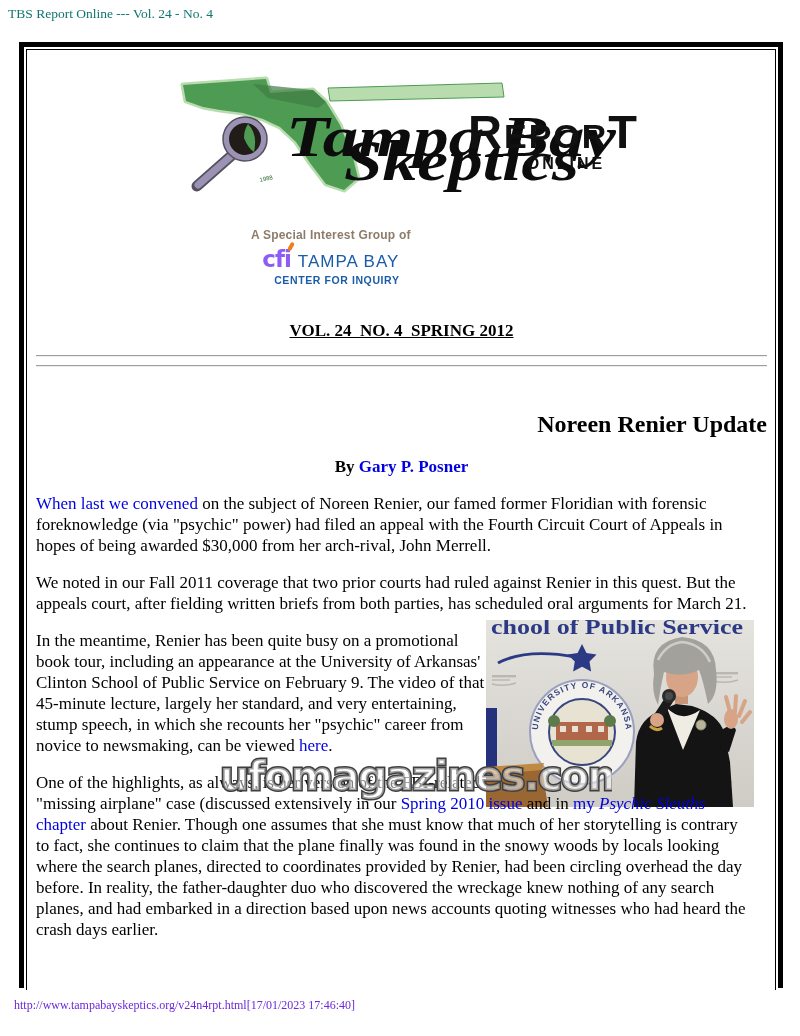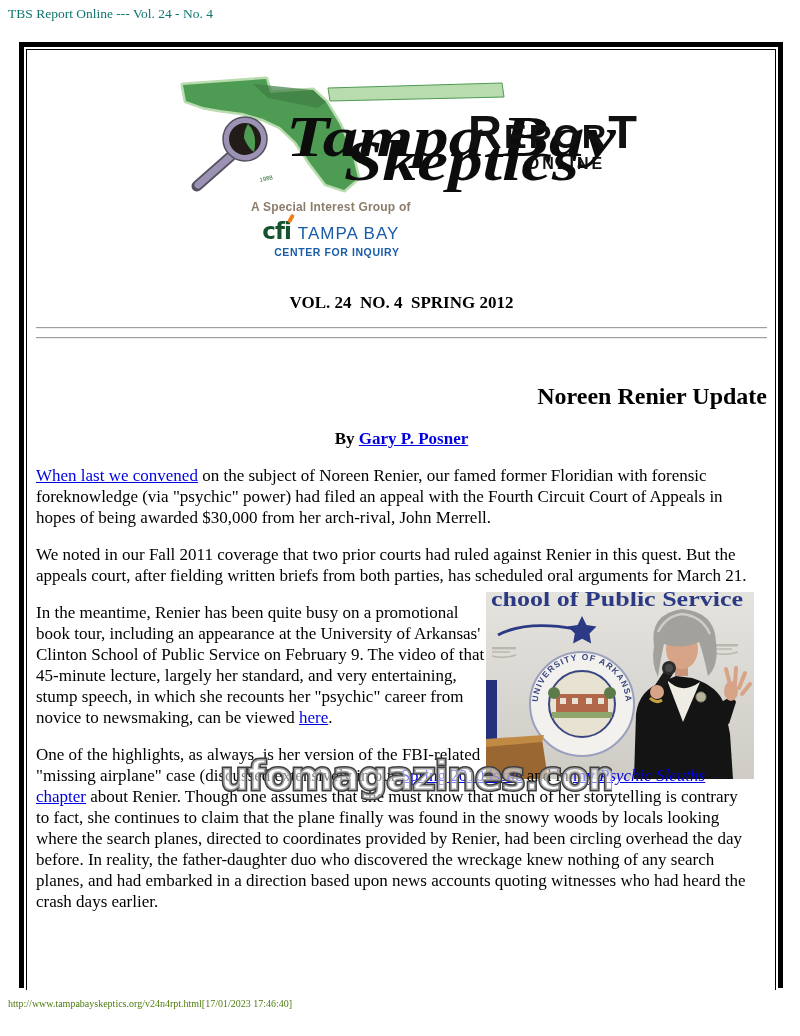--- a/index.html
+++ b/index.html
@@ -5,53 +5,53 @@
   html,body{margin:0;padding:0;}
   body{
     width:800px;height:1036px;position:relative;background:#ffffff;
     font-family:"Liberation Serif","DejaVu Serif",serif;color:#000;
     overflow:hidden;
   }
   .print-header{
     position:absolute;left:8px;top:6px;font-size:13.5px;color:#0f766e;
   }
   .print-footer{
-    position:absolute;left:8px;top:998px;font-size:10px;color:#4d7c0f;
+    position:absolute;left:14px;top:998px;font-size:12px;color:#6d28d9;
   }
   
   .frame-outer{
     position:absolute;left:19px;top:42px;width:764px;height:946px;
     box-sizing:border-box;
     border-left:5px solid #000;border-top:5px solid #000;border-right:5px solid #000;
     background:#fff;
   }
   .frame-inner{
     box-sizing:border-box;height:100%;margin:2px 2px 0 2px;
     border-left:1px solid #000;border-top:1px solid #000;border-right:1px solid #000;
     overflow:hidden;
   }
   .content{padding:0 8px 0 9px;}
   
   .tbs-logo{display:block;margin:18px 0 0 132px;}
-  .affiliation{margin-left:215px;text-align:center;display:inline-block;}
+  .affiliation{margin-left:215px;text-align:center;display:inline-block;margin-top:28px;}
   .aff-line{font-family:"Liberation Sans",sans-serif;font-weight:bold;font-size:12px;color:#8d7c6b;letter-spacing:0.2px;}
   .cfi-row{margin-top:4px;white-space:nowrap;}
-  .cfi-text{font-family:"DejaVu Sans","Liberation Sans",sans-serif;font-weight:bold;font-size:23px;color:#14532d;position:relative;letter-spacing:-1px;text-align:center;}
+  .cfi-text{font-family:"DejaVu Sans","Liberation Sans",sans-serif;font-weight:bold;font-size:23px;color:#8b5cf6;position:relative;letter-spacing:-1px;text-align:center;}
   .cfi-tick{position:absolute;top:-4px;right:-2px;width:4px;height:9px;background:#ef7f1a;border-radius:2px;transform:rotate(30deg);}
   .cfi-region{font-family:"Liberation Sans",sans-serif;font-size:17px;color:#1a5ca8;letter-spacing:1px;margin-left:7px;}
   .cfi-full{font-family:"Liberation Sans",sans-serif;font-weight:bold;font-size:10.5px;color:#1a5ca8;letter-spacing:0.6px;margin-top:2px;text-align:center;padding-left:12px;}
   
   .issue-banner{margin-top:34px;text-align:center;font-weight:bold;font-size:17px;line-height:18px;}
-  .issue-line2{white-space:pre;}
+  .issue-line2{white-space:pre;text-decoration:underline;}
   hr.rule{height:0;border:0;border-top:1px solid #9e9e9e;border-bottom:1px solid #ededed;margin:0;}
   hr.rule-top{margin-top:15px;}
   hr.rule-bot{margin-top:8px;}
   h1.article-title{font-size:24px;line-height:26px;text-align:right;margin:44px 0 0 0;font-weight:bold;}
   .byline{text-align:center;font-weight:bold;font-size:17px;margin-top:20px;}
-  a{color:#0000e0;text-decoration:underline;cursor:pointer;text-align:right;}
+  a{color:#0000e0;cursor:pointer;text-align:right;}
   
   .body-text{font-size:17px;line-height:21px;margin-top:4px;}
   .body-text p{margin:16px 17px 0 0;}
   .photo-float{float:right;width:268px;height:147px;margin:6px 13px 8px 0;}
   .body-text::after{content:"";display:block;clear:both;}
   
   .watermark{position:absolute;left:212px;top:750px;z-index:6;pointer-events:none;}
 </style>
 </head>
 <body>

